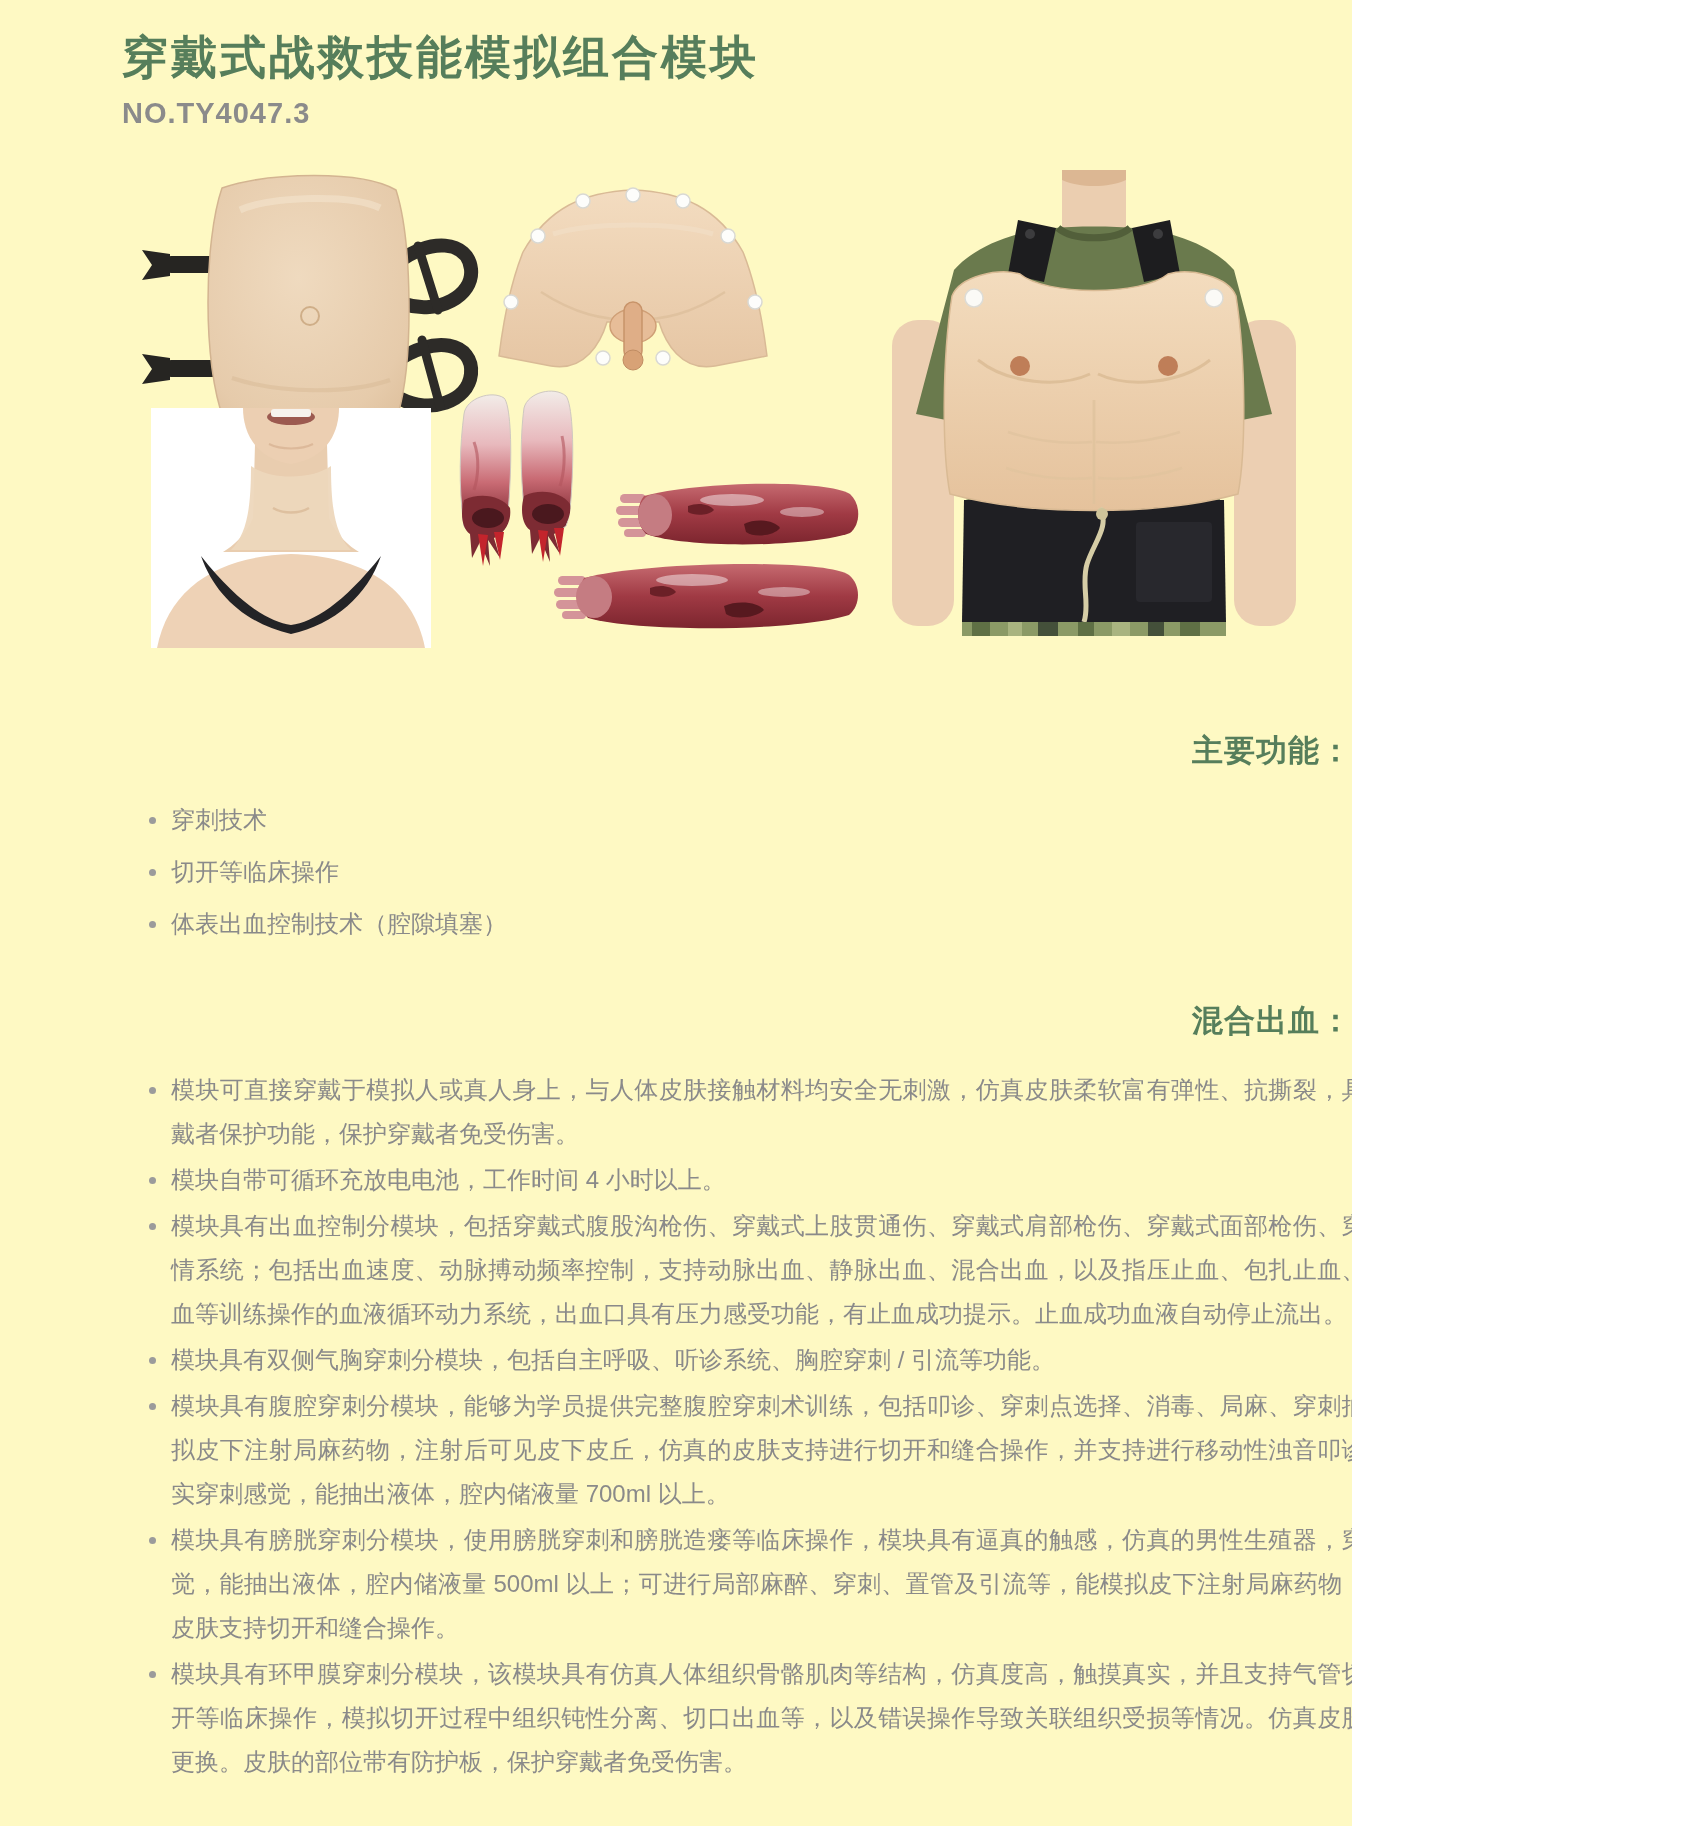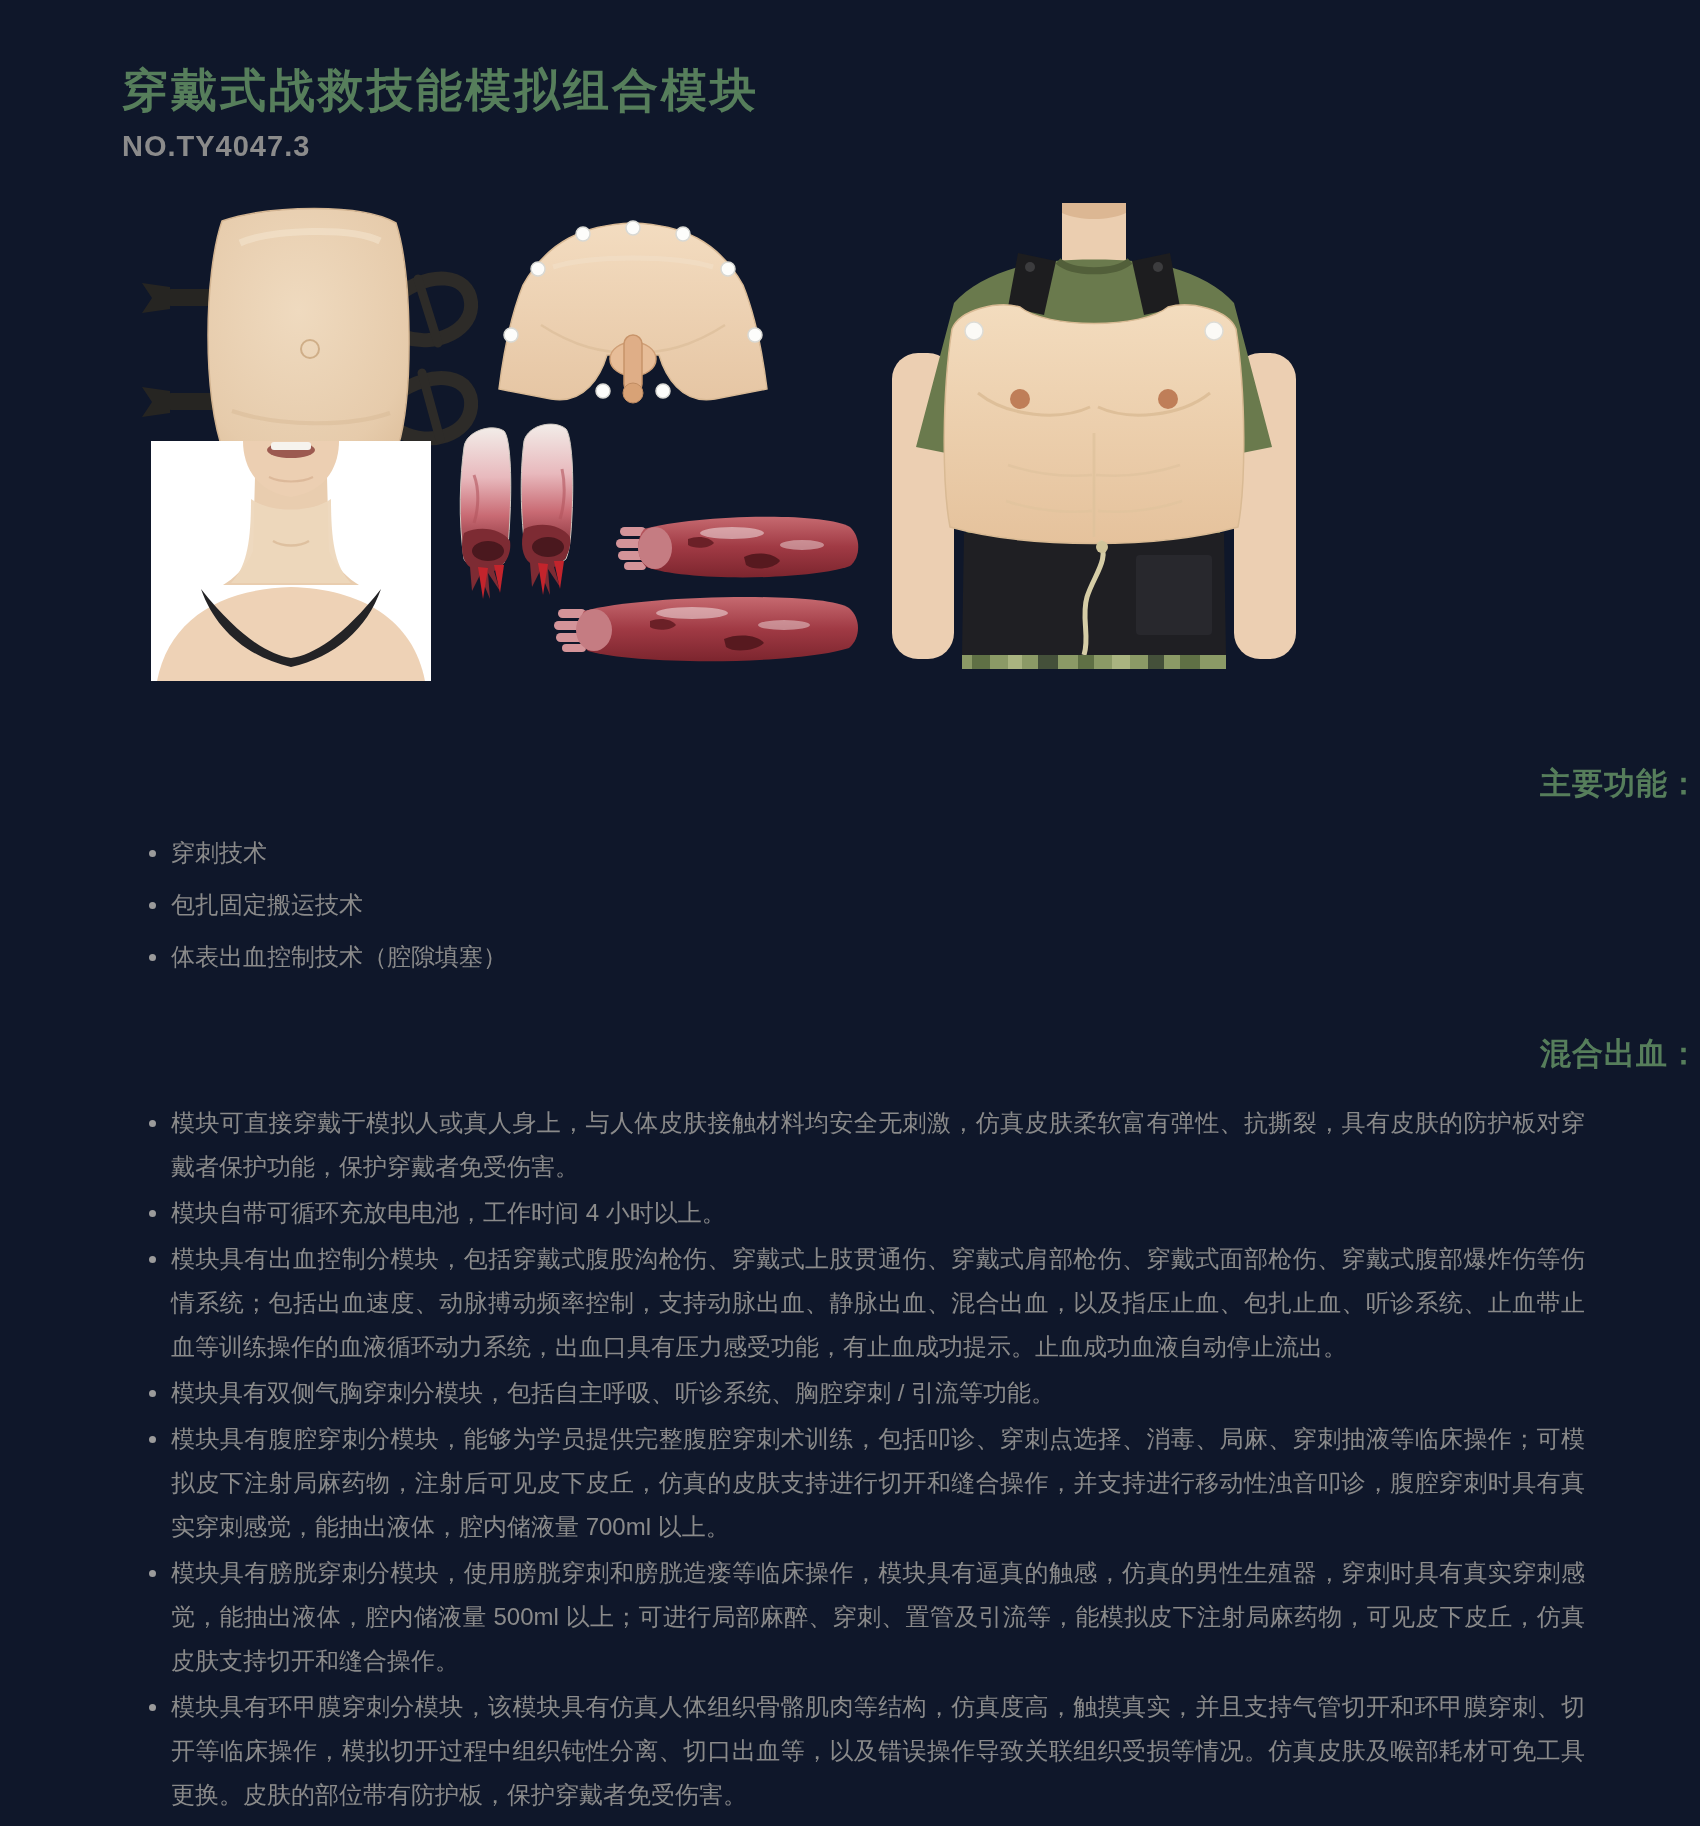--- a/index.html
+++ b/index.html
@@ -1,21 +1,21 @@
 <!DOCTYPE html>
 <html lang="zh"><head>
 <meta charset="utf-8">
 <style>
   html,body{margin:0;padding:0;background:#ffffff;}
   .doc{
     position:relative;
-    width:1700px;height:1826px;
-    background:#0f172a;
+    width:1352px;height:1826px;
+    background:#fef9c3;
     box-sizing:border-box;
-    padding-top:62px;
+    padding-top:29px;
     font-family:"Liberation Sans","DejaVu Sans",sans-serif;
     overflow:hidden;
   }
   h1.title{
     margin:0 0 0 122px;
     font-size:46px;line-height:56px;
     font-weight:bold;letter-spacing:3px;
     color:#567e5b;
   }
   .model{
@@ -250,21 +250,21 @@
           <rect x="312" y="452" width="20" height="14" fill="#5f7045"></rect>
         </g>
       </svg>
     </div>
 
   </div>
 
   <h2 class="sec first">主要功能：</h2>
   <ul class="blist main">
     <li>穿刺技术</li>
-    <li>包扎固定搬运技术</li>
+    <li>切开等临床操作</li>
     <li>体表出血控制技术（腔隙填塞）</li>
   </ul>
 
   <h2 class="sec">混合出血：</h2>
   <ul class="blist specs">
     <li>模块可直接穿戴于模拟人或真人身上，与人体皮肤接触材料均安全无刺激，仿真皮肤柔软富有弹性、抗撕裂，具有皮肤的防护板对穿戴者保护功能，保护穿戴者免受伤害。</li>
     <li>模块自带可循环充放电电池，工作时间 4 小时以上。</li>
     <li>模块具有出血控制分模块，包括穿戴式腹股沟枪伤、穿戴式上肢贯通伤、穿戴式肩部枪伤、穿戴式面部枪伤、穿戴式腹部爆炸伤等伤情系统；包括出血速度、动脉搏动频率控制，支持动脉出血、静脉出血、混合出血，以及指压止血、包扎止血、听诊系统、止血带止血等训练操作的血液循环动力系统，出血口具有压力感受功能，有止血成功提示。止血成功血液自动停止流出。</li>
     <li>模块具有双侧气胸穿刺分模块，包括自主呼吸、听诊系统、胸腔穿刺 / 引流等功能。</li>
     <li>模块具有腹腔穿刺分模块，能够为学员提供完整腹腔穿刺术训练，包括叩诊、穿刺点选择、消毒、局麻、穿刺抽液等临床操作；可模拟皮下注射局麻药物，注射后可见皮下皮丘，仿真的皮肤支持进行切开和缝合操作，并支持进行移动性浊音叩诊，腹腔穿刺时具有真实穿刺感觉，能抽出液体，腔内储液量 700ml 以上。</li>

